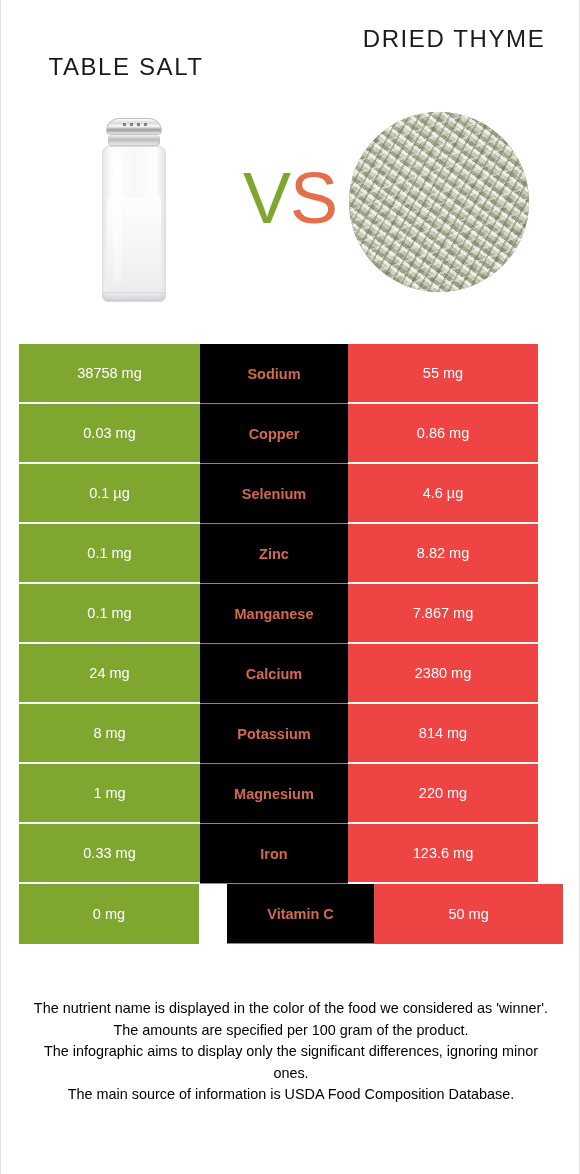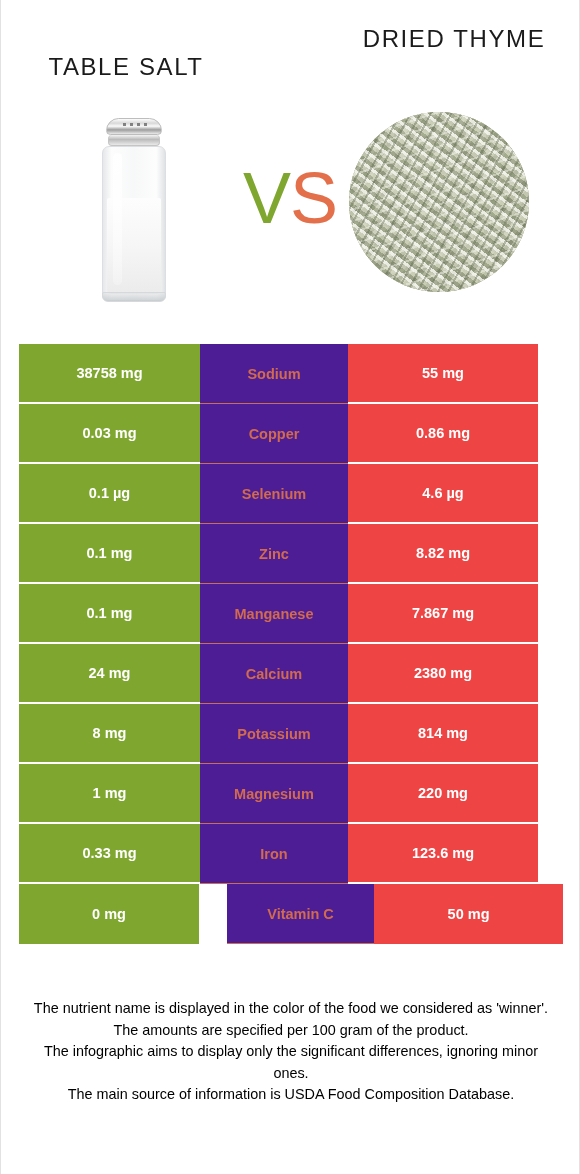--- a/index.html
+++ b/index.html
@@ -167,31 +167,31 @@
   .row {
     display: flex;
     height: 60px;
     align-items: stretch;
   }
   .cell {
     display: flex;
     align-items: center;
     justify-content: center;
     font-size: 14.5px;
-    font-weight: 700;
+    font-weight: 400;
   }
   .cell.left {
     width: 181px;
     background: #7FA730;
     color: #ffffff;
     border-bottom: 2px solid #ffffff;
   }
   .cell.mid {
     width: 148px;
-    background: #4c1d95;
+    background: #000000;
     color: #D16A4E;
     font-weight: 600;
     font-size: 14.5px;
     border-bottom: 1px solid #c9714f;
   }
   .cell.right {
     width: 190px;
     background: #ef4444;
     color: #ffffff;
     border-bottom: 2px solid #ffffff;

